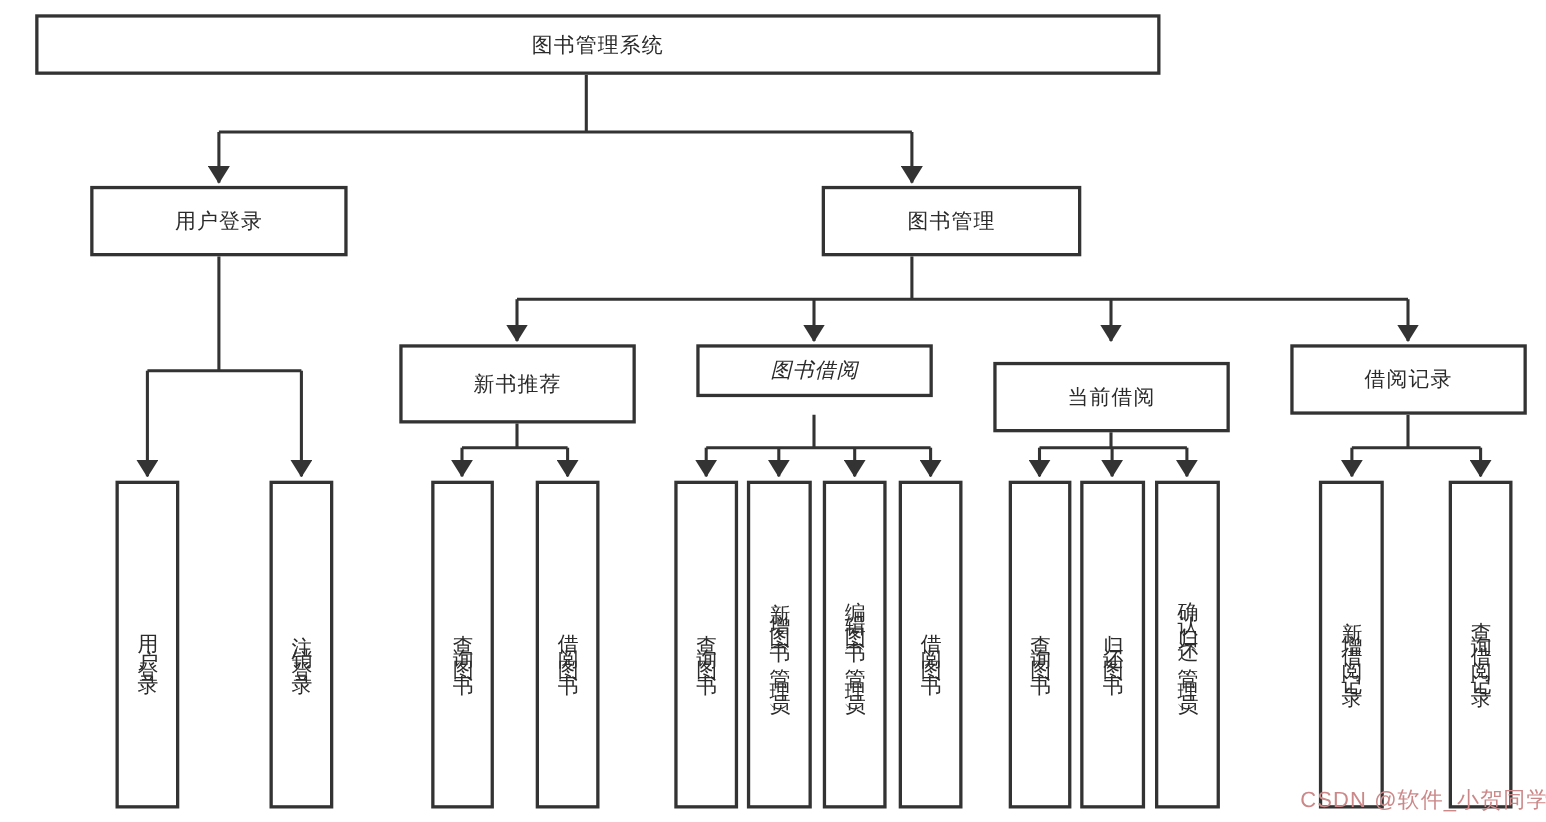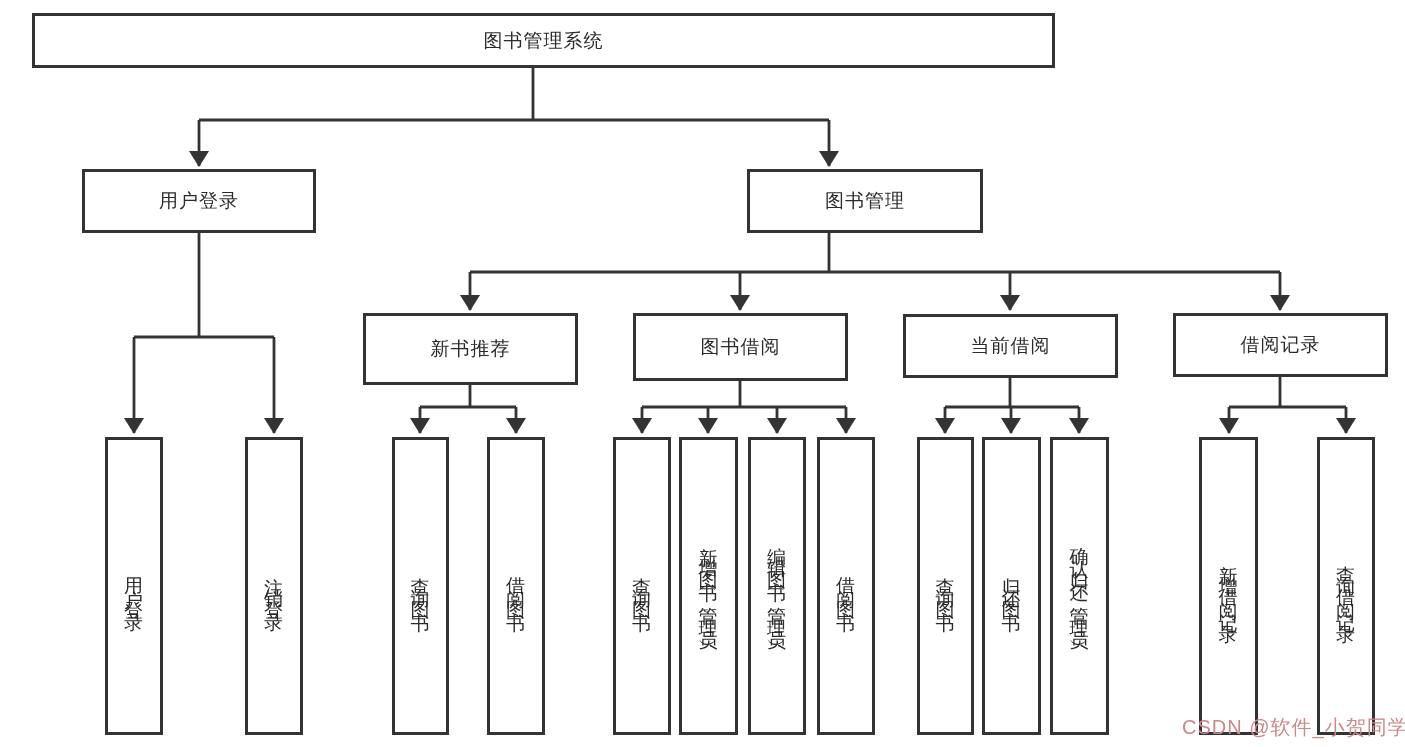--- a/index.html
+++ b/index.html
@@ -121,24 +121,24 @@
   <div class="node" style="left:82px; top:169px; width:234px; height:64px;">
     <span>用户登录</span>
   </div>
   <div class="node" style="left:711px; top:169px; width:236px; height:64px;margin-left:36px;">
     <span>图书管理</span>
   </div>
 
   <div class="node" style="left:363px; top:313px; width:215px; height:72px;">
     <span>新书推荐</span>
   </div>
-  <div class="node" style="left:633px; top:313px; width:215px; height:68px;">
+  <div class="node" style="left:633px; top:313px; width:215px; height:48px;font-style:italic;">
     <span>图书借阅</span>
   </div>
-  <div class="node" style="left:903px; top:314px; width:215px; height:64px;">
+  <div class="node" style="left:903px; top:329px; width:215px; height:64px;">
     <span>当前借阅</span>
   </div>
   <div class="node" style="left:1173px; top:313px; width:215px; height:64px;">
     <span>借阅记录</span>
   </div>
 
   <div class="node v" style="left:105px; top:437px; width:58px; height:298px;">
     <span>用户登录</span>
   </div>
   <div class="node v" style="left:245px; top:437px; width:58px; height:298px;">

